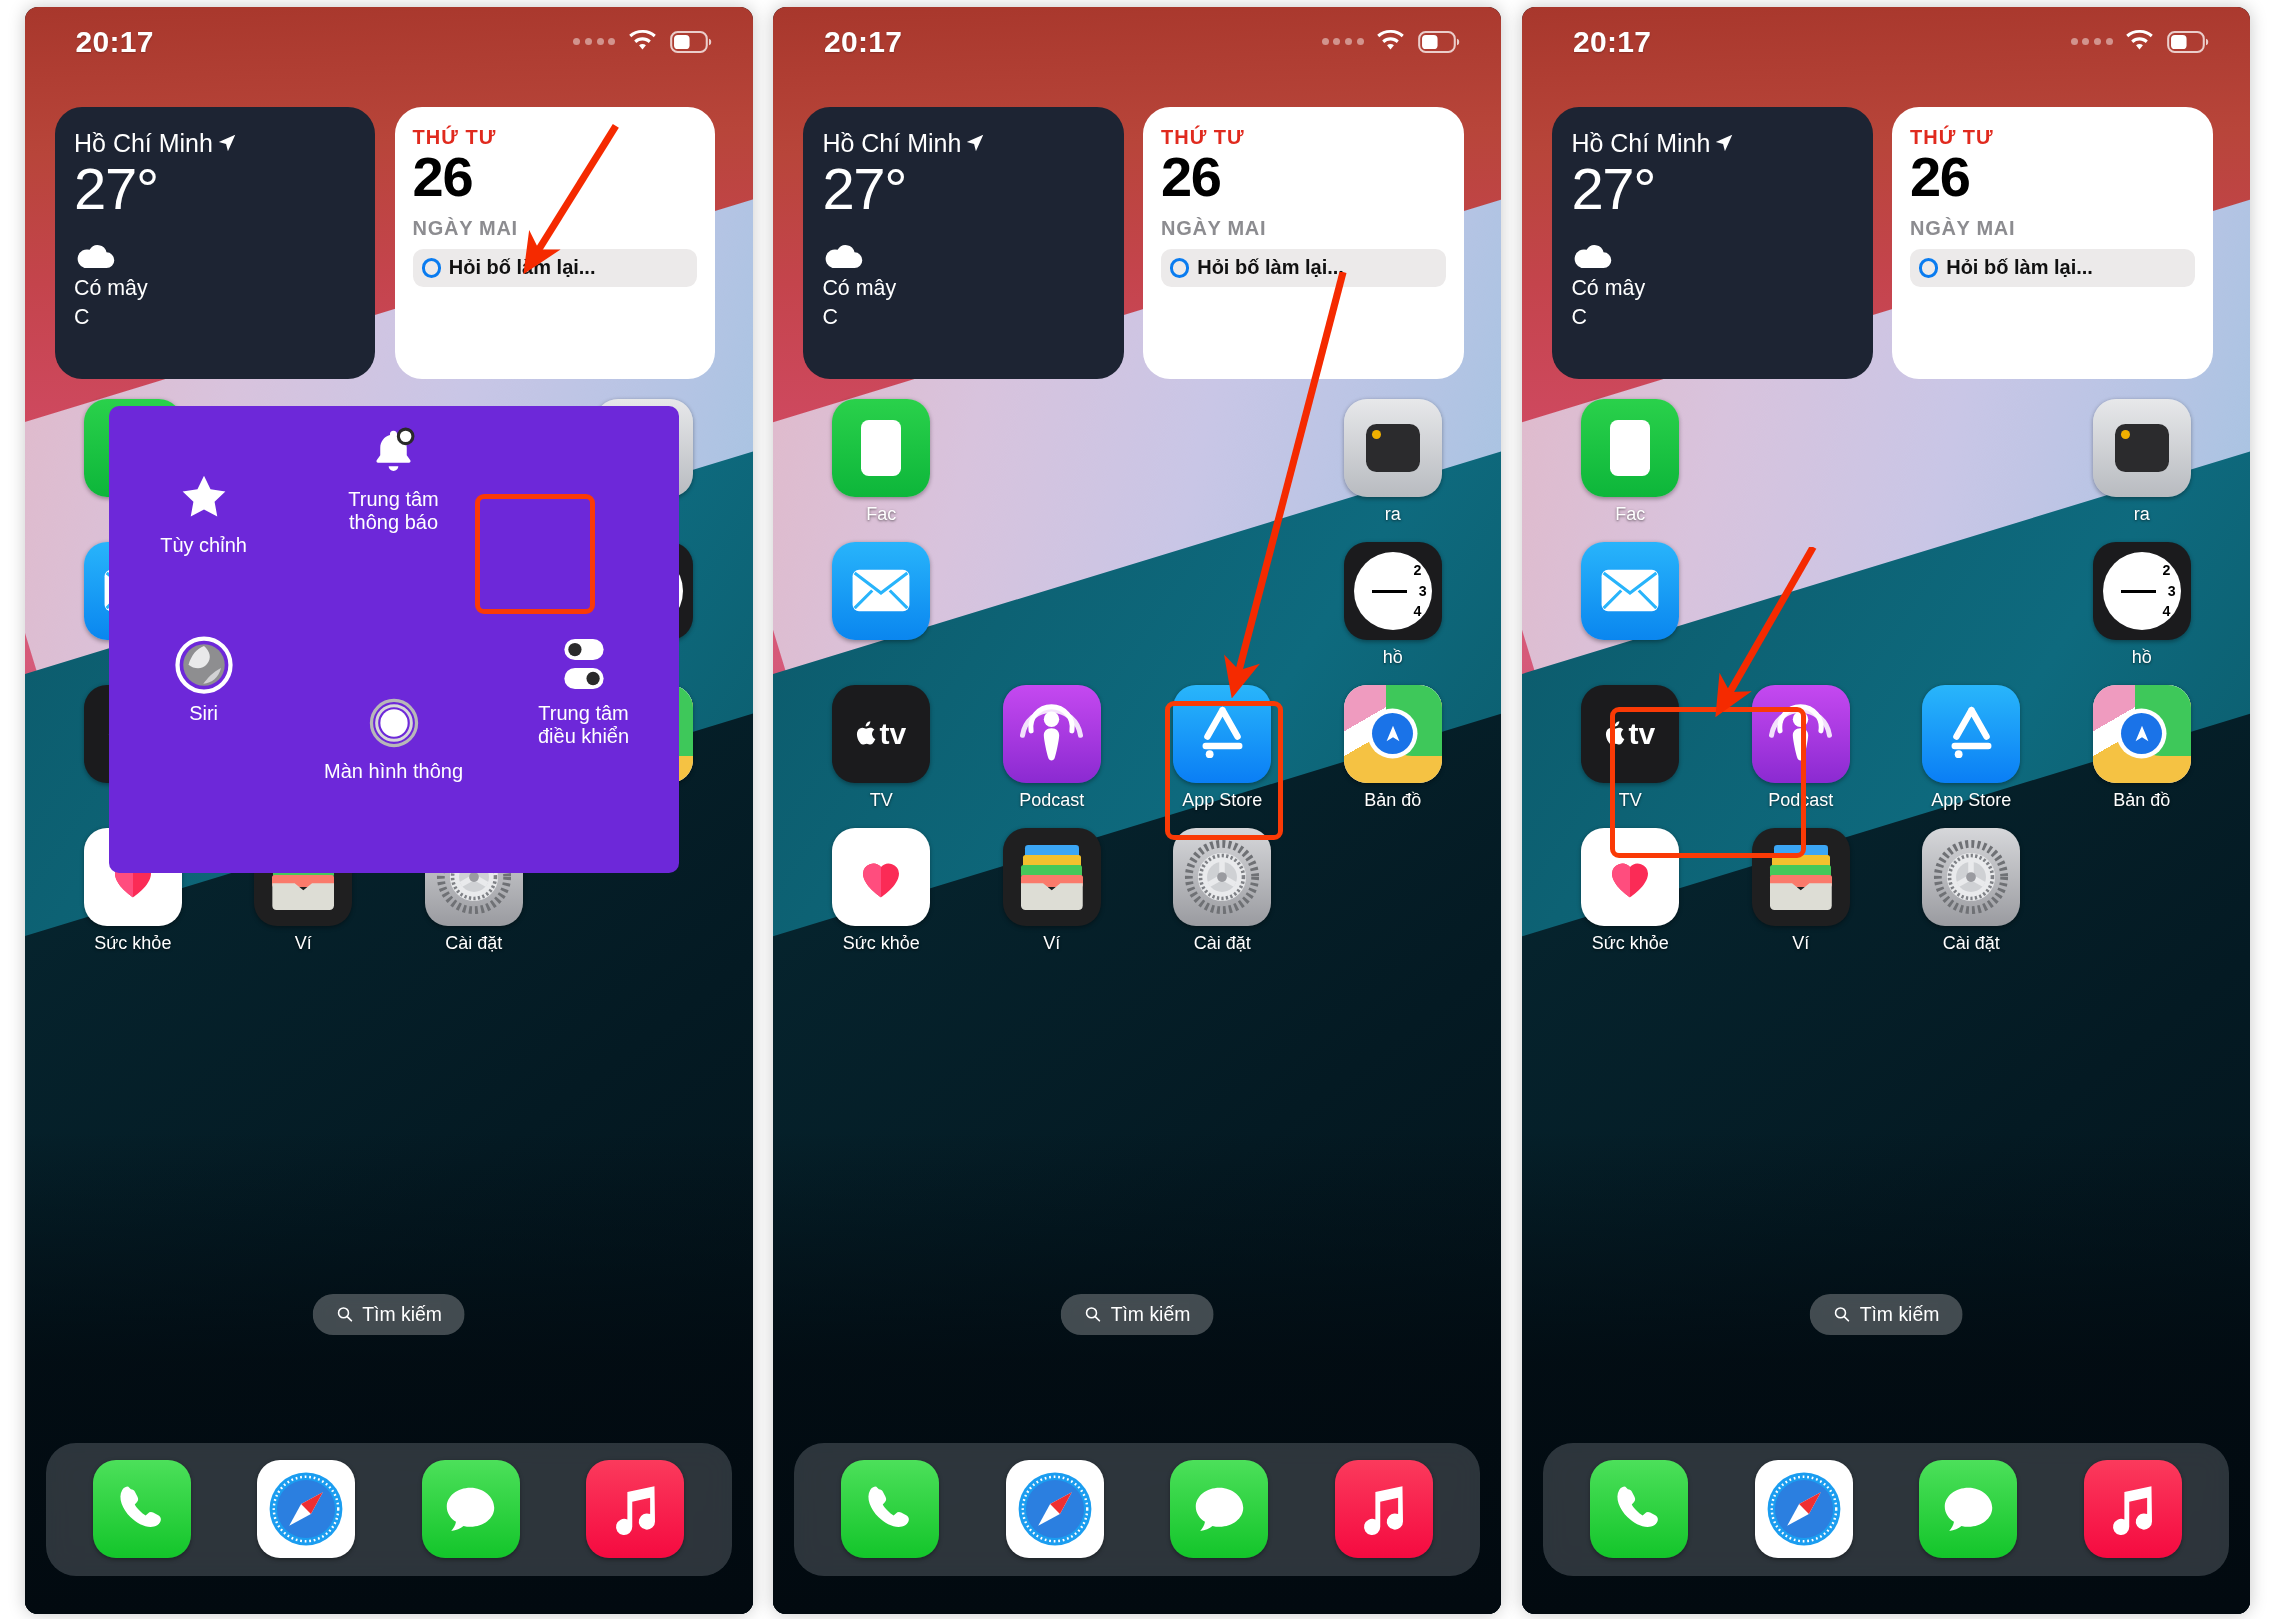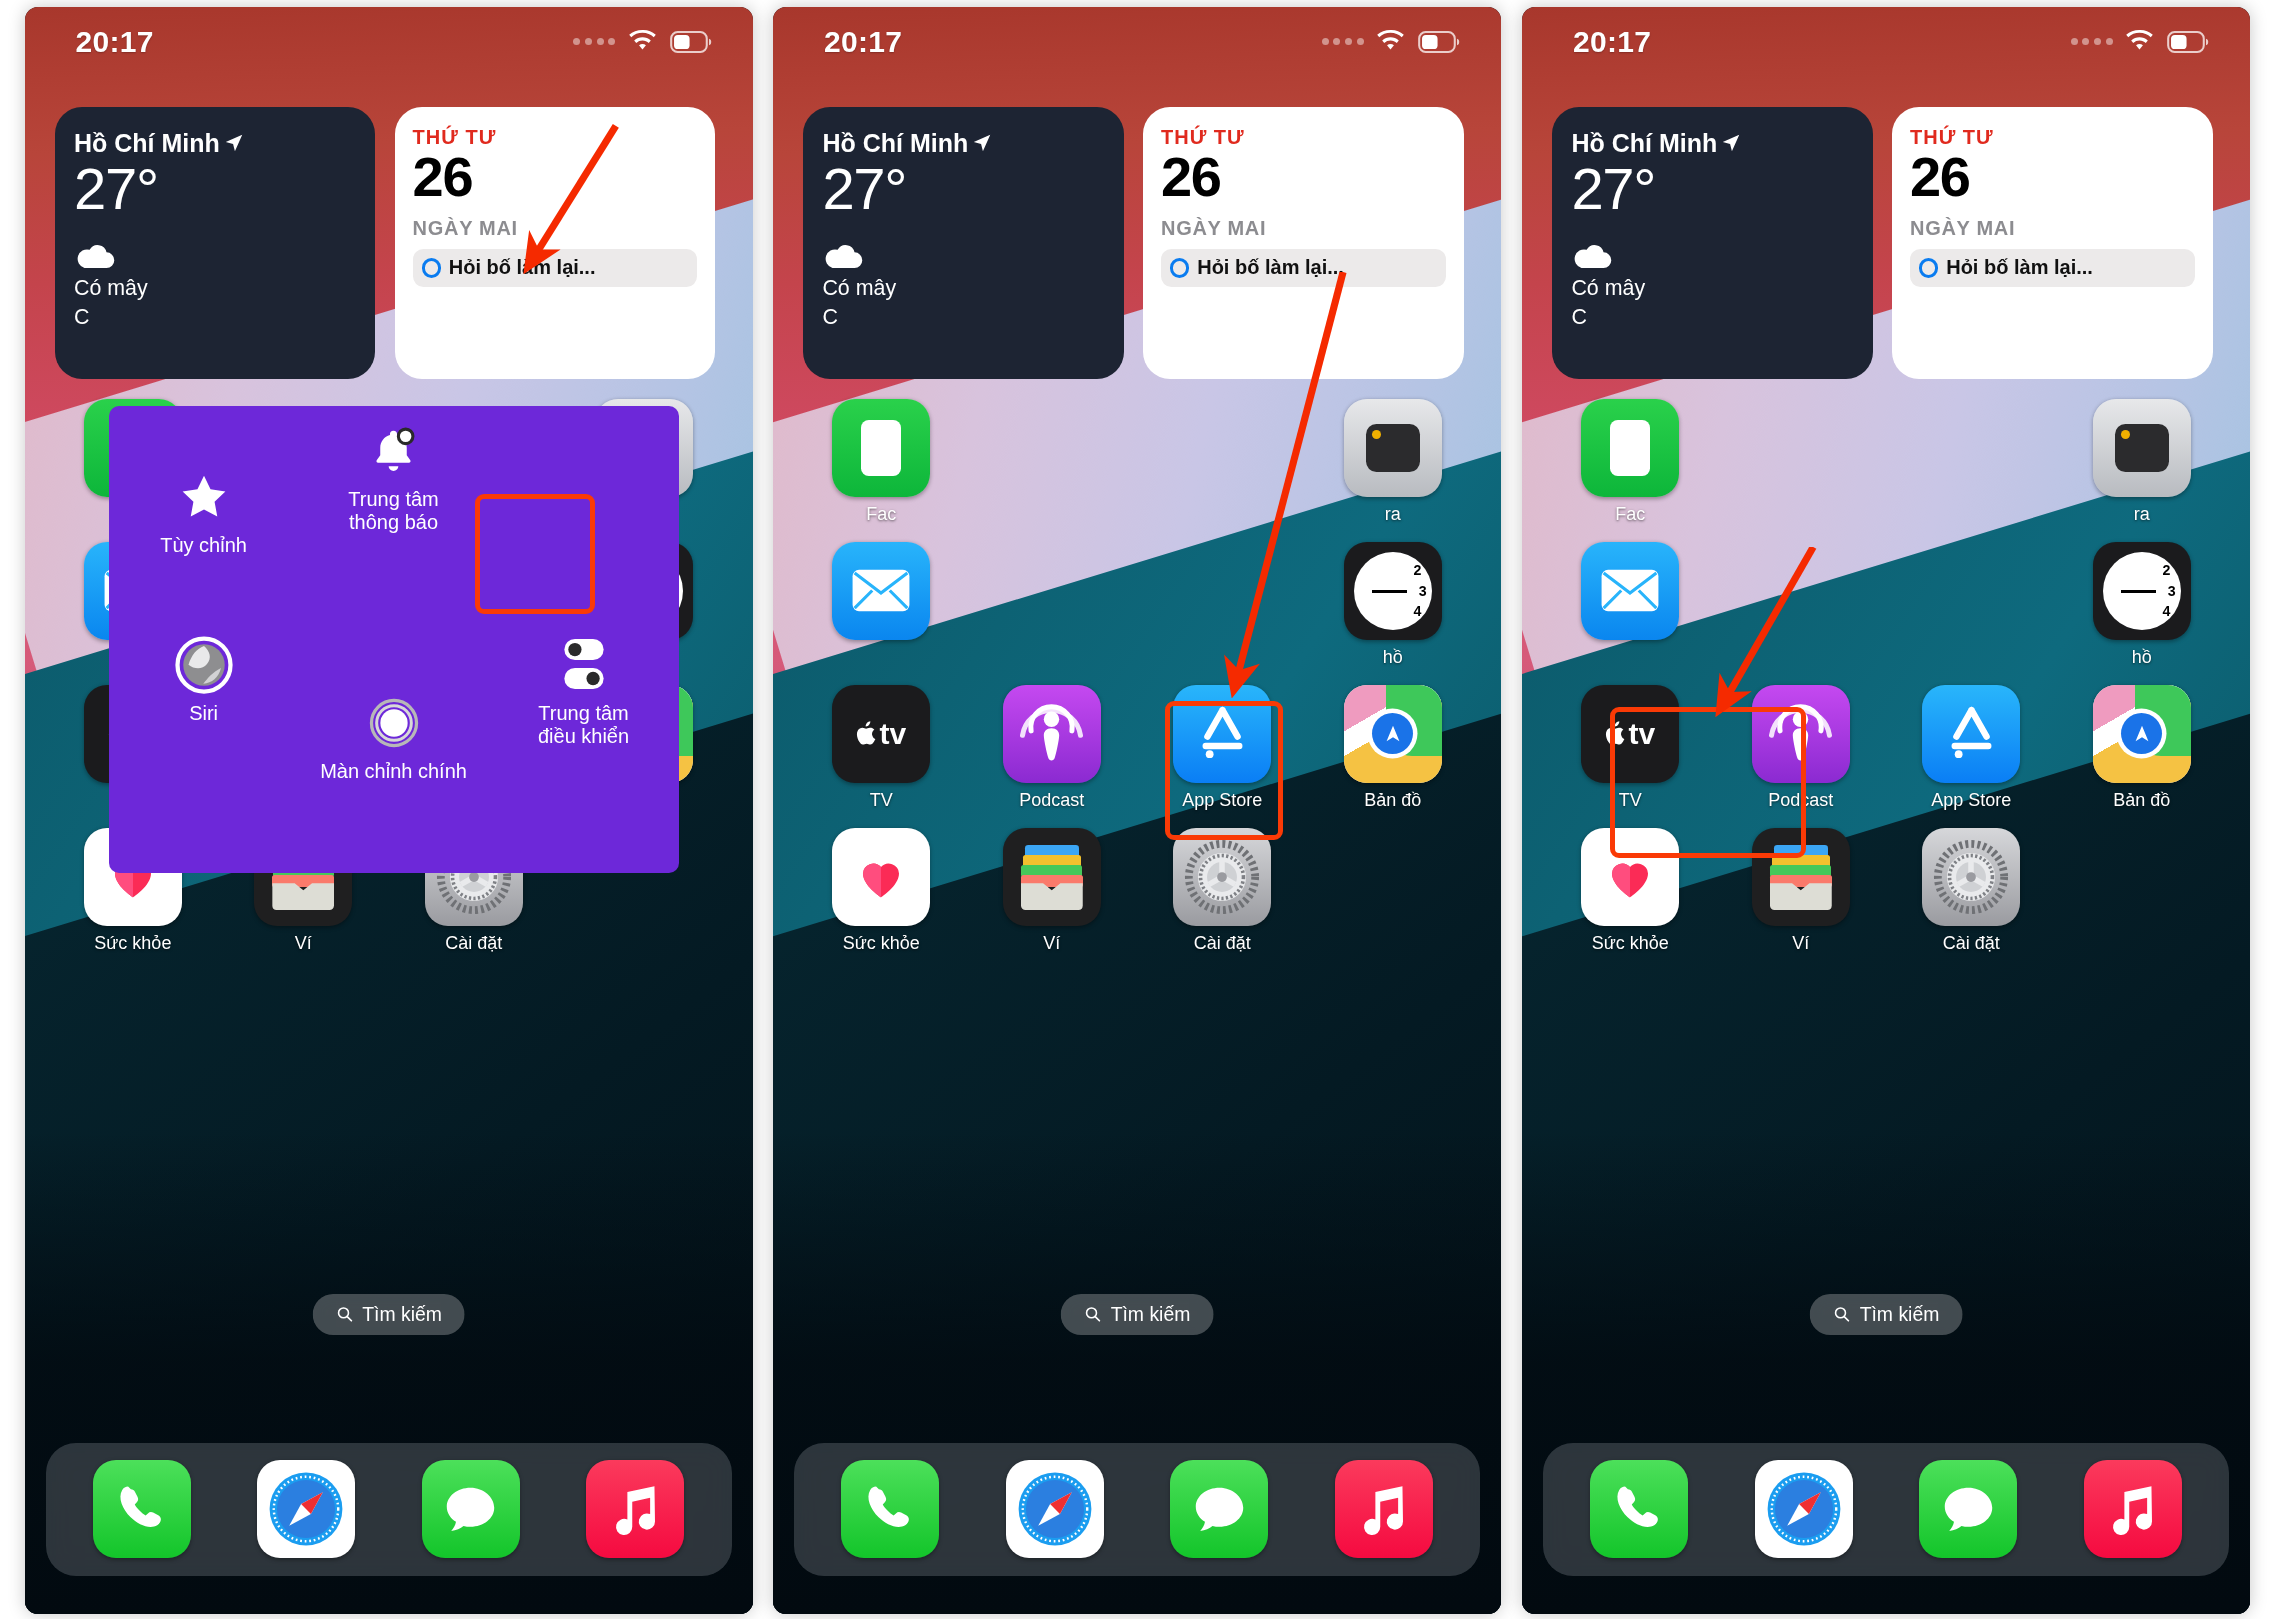--- a/index.html
+++ b/index.html
@@ -47,21 +47,21 @@
     text-shadow:0 0.6px 1.9px rgba(0,0,0,.25); }
   .sysicons { display:flex; align-items:center; gap:11.7px; }
   .dots { display:flex; gap:4.5px; align-items:center; }
   .dots i { width:7.1px; height:7.1px; border-radius:50%; background:rgba(255,255,255,.45); display:block; }
   .wifi svg, .batt svg { display:block; }
 
   
   .widgets { position:absolute; top:100px; left:30px; right:30px; height:272px; display:flex; gap:19.4px; }
   .w-weather { width:48%; background:#1d2433; border-radius:27px; padding:22px 19.4px 0 19.4px;
      color:#fff; position:relative; overflow:hidden; }
-  .w-city { font-size:25px; font-weight:bold; display:flex; align-items:center; gap:3px; white-space:nowrap;}
+  .w-city { font-size:25px; font-weight:normal; display:flex; align-items:center; gap:3px; white-space:nowrap;}
   .w-temp { font-size:58px; font-weight:300; line-height:1.05; margin-top:1.3px; letter-spacing:-1.3px;}
   .w-cloud { margin-top:22px; }
   .w-cond { font-size:21.4px; margin-top:3.9px; line-height:1.18; }
 
   .w-cal { width:48%; background:#fff; border-radius:27px; padding:19.4px 18px 0 18px; overflow:hidden; }
   .w-dow { color:#e02a1e; font-size:20px; font-weight:bold; letter-spacing:1px; }
   .w-day { color:#000; font-size:56px; font-weight:700; line-height:1.0; letter-spacing:-1.3px; }
   .w-tom { color:#8c8c90; font-size:20px; font-weight:600; letter-spacing:0.7px; margin-top:11.7px; }
   .w-ev { margin-top:9px; background:#eceaea; border-radius:10.4px; padding:7.8px 9px;
      display:flex; align-items:center; gap:7.8px; }
@@ -385,21 +385,21 @@
 điều khiển</div>
         </div>
         <div class="atitem" style="left:33.33%;top:286px">
           <div class="aticon">
             <svg width="52" height="52" viewBox="0 0 24 24">
                 <circle cx="12" cy="12" r="10.4" fill="none" stroke="#b8b8b8" stroke-width="1.5"></circle>
                 <circle cx="12" cy="12" r="8" fill="none" stroke="#d8d8d8" stroke-width="1.4"></circle>
                 <circle cx="12" cy="12" r="6.3" fill="#fff"></circle>
               </svg>
             </div>
-          <div class="atlbl">Màn chỉnh chính</div>
+          <div class="atlbl">Màn hình thông</div>
         </div>
       </div>
     </div>
 
   </div>
 
   <div class="hilite" style="left:475px;top:494px;width:120px;height:120px;"></div>
 
   <svg class="arrow" style="left:388px;top:113px;width:259px;height:427px" viewBox="0 0 400 660">
     <defs>

